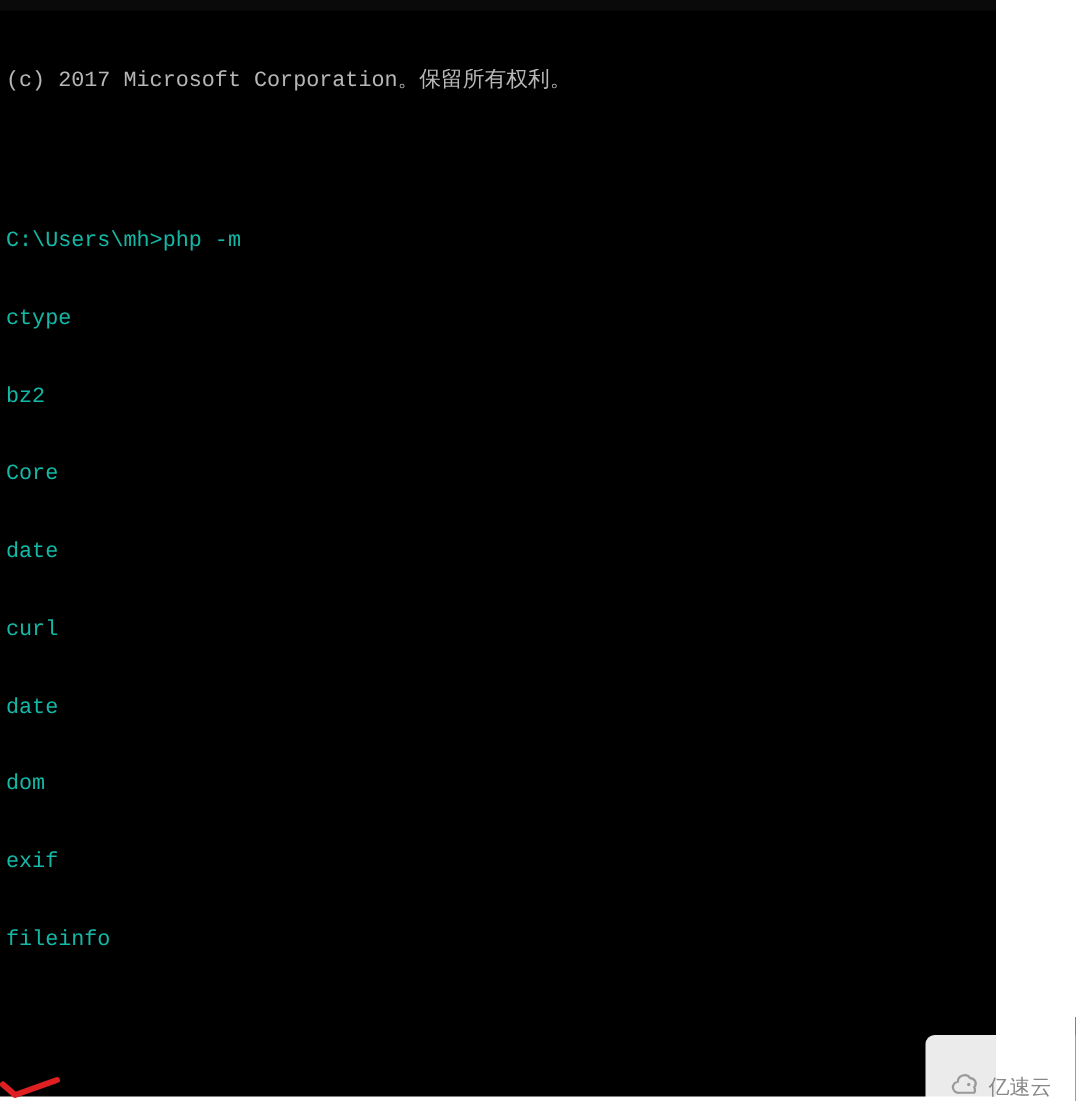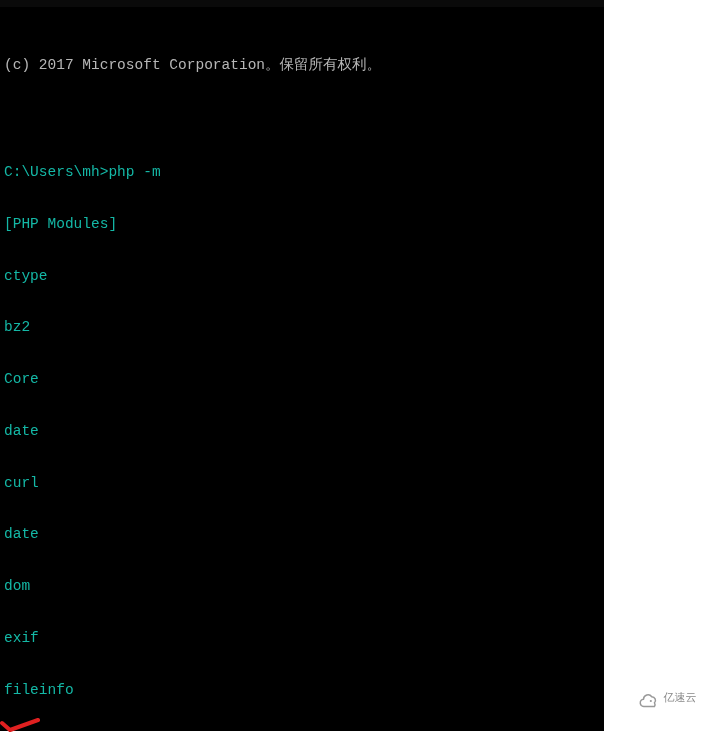--- a/index.html
+++ b/index.html
@@ -9,25 +9,25 @@
     }
     body {
       width: 717px;
       height: 734px;
       background: #ffffff;
       font-family: "Consolas", "Courier New", monospace;
       position: relative;
       overflow: hidden;
     }
     .terminal {
-      width: 604px;
+      width: 664px;
       height: 731px;
       background: #000000;
       color: #e0e0e0;
-      padding: 15px 4px;
+      padding: 4px 4px;
       font-size: 14.5px;
       line-height: 17.25px;
       white-space: pre;
       position: relative;
       border-top: 7px solid #0a0a0a;
       font-family: Liberation Mono, monospace;
     }
     .terminal-line {
       display: block;
       min-height: 17.25px;
@@ -53,40 +53,39 @@
     }
     .watermark {
       position: absolute;
       right: 0;
       bottom: 0;
       width: 100px;
       height: 44px;
       background: rgba(255,255,255,0.92);
       border-top-left-radius: 6px;
       display: flex;
-      align-items: flex-start;
+      align-items: flex-end;
       justify-content: center;
       gap: 4px;
       color: #888;
       font-family: Arial, sans-serif;
-      font-size: 11px;
+      font-size: 14px;
     }
     .watermark-icon {
       width: 22px;
       height: 22px;
     }
   </style>
 </head>
 <body>
 
 <div class="terminal">
   <span class="terminal-line cropped-top">(c) 2017 Microsoft Corporation。保留所有权利。</span>
   <span class="terminal-line"> </span>
   <span class="terminal-line">C:\Users\mh&gt;php -m</span>
-  <span class="terminal-line">[PHP Modules]</span>
   <span class="terminal-line">ctype</span>
   <span class="terminal-line">bz2</span>
   <span class="terminal-line">Core</span>
   <span class="terminal-line">date</span>
   <span class="terminal-line">curl</span>
   <span class="terminal-line">date</span>
   <span class="terminal-line">dom</span>
   <span class="terminal-line">exif</span>
   <span class="terminal-line">fileinfo</span>
   

